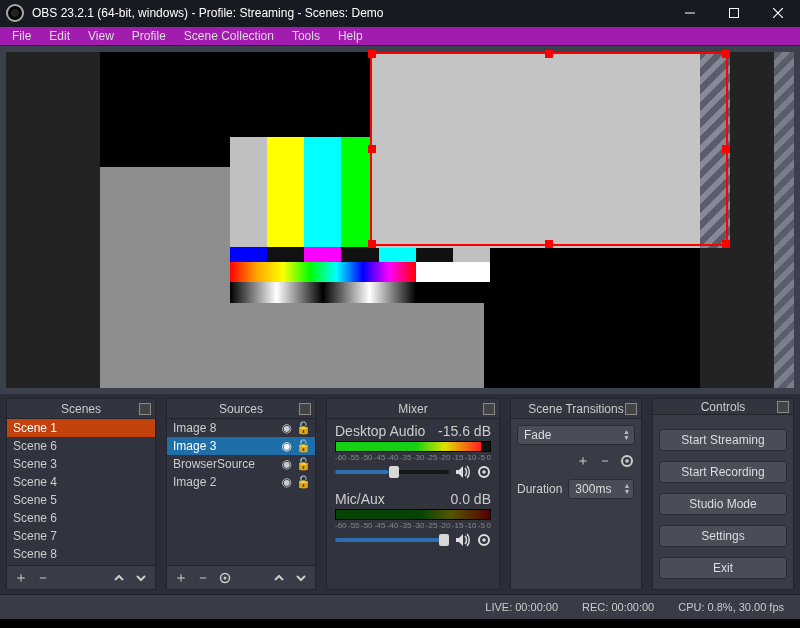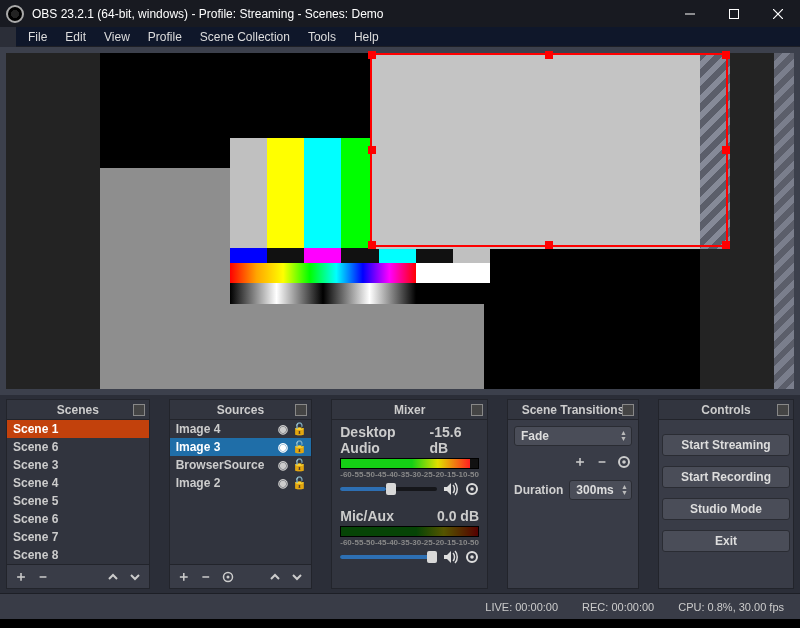--- a/index.html
+++ b/index.html
@@ -3,32 +3,32 @@
 <meta charset="utf-8">
 <style>
   *{box-sizing:border-box;margin:0;padding:0;font-family:"Segoe UI",Arial,sans-serif;}
   body{background:#2b2e38;color:#d0d0d0;font-size:12px;width:800px;height:628px;overflow:hidden;display:flex;flex-direction:column;}
   .titlebar{height:30px;background:#181a21;display:flex;align-items:center;padding-left:6px;color:#fff;}
   .titlebar .logo{width:18px;height:18px;border-radius:50%;background:radial-gradient(circle,#222 40%,#000 42%);border:2px solid #aaa;margin-right:8px;}
   .titlebar .caption{flex:1;font-size:12px;white-space:nowrap;}
   .wbtns{display:flex;height:100%;}
   .wbtn{width:44px;display:flex;align-items:center;justify-content:center;color:#fff;}
   .wbtn.close{background:none;}
-  .menubar{height:22px;background:#0f172a;display:flex;align-items:center;gap:2px;padding:0 4px;border-bottom:1px solid #1d1f26;margin-left:16px;}
+  .menubar{height:22px;background:#a21caf;display:flex;align-items:center;gap:2px;padding:0 4px;border-bottom:1px solid #1d1f26;}
   .menuitem{padding:2px 8px;color:#ddd;cursor:default;}
   .preview-area{flex:1;background:#3c404c;padding:6px;}
   .canvas-outer{width:100%;height:100%;background:#232323;display:flex;align-items:center;justify-content:center;position:relative;}
   .canvas{position:relative;width:600px;height:336px;background:#000;}
   .gray-block{position:absolute;background:#8e8e8e;}
   .smpte{position:absolute;}
   .selbox{position:absolute;border:2px solid red;}
   .handle{position:absolute;width:8px;height:8px;background:red;}
   .stripes{position:absolute;right:0;top:0;bottom:0;width:20px;background:repeating-linear-gradient(135deg,#5b5e6a 0 6px,#7a7e8c 6px 12px);}
   .hatch{position:absolute;background:repeating-linear-gradient(135deg,#5b5e6a 0 6px,#868a98 6px 12px);}
-  .panels{display:flex;gap:19px;padding:4px 6px;background:#2b2e38;height:200px;font-weight:bold;}
+  .panels{display:flex;gap:10px;padding:4px 6px;background:#2b2e38;height:200px;}
   .panel{background:#393c47;border:1px solid #22242b;display:flex;flex-direction:column;}
   .p-scenes{width:150px;} .p-sources{width:150px;} .p-mixer{flex:1;} .p-trans{width:132px;} .p-ctrl{width:142px;}
   .p-head{height:20px;background:#32353f;display:flex;align-items:center;justify-content:center;position:relative;color:#ccc;border-bottom:1px solid #22242b;}
   .p-head .pop{position:absolute;right:4px;width:12px;height:12px;border:1px solid #888;background:#444;}
   .p-body{flex:1;overflow:hidden;background:#31343e;}
   .p-foot{height:24px;background:#393c47;border-top:1px solid #22242b;display:flex;align-items:center;gap:6px;padding:0 6px;}
   .listitem{padding:2px 6px;height:18px;display:flex;align-items:center;color:#ccc;}
   .listitem.sel{background:#c2410c;color:#fff;}
   .src-item{padding:2px 6px;height:18px;display:flex;align-items:center;color:#ccc;position:relative;}
   .src-item.sel{background:#1f6ea8;color:#fff;}
@@ -177,21 +177,21 @@
     </div>
   </div>
 
   <div class="panel p-sources">
     <div class="p-head">
       <span>Sources</span>
       <div class="pop"></div>
     </div>
     <div class="p-body">
       <div class="src-item">
-          <span>Image 4</span>
+          <span>Image 8</span>
           <span class="src-icons">
             <span>◉</span>
             <span>🔓</span>
           </span>
         </div>
       <div class="src-item sel">
           <span>Image 3</span>
           <span class="src-icons">
             <span>◉</span>
             <span>🔓</span>
@@ -368,20 +368,21 @@
 
   <div class="panel p-ctrl">
     <div class="p-head">
       <span>Controls</span>
       <div class="pop"></div>
     </div>
     <div style="padding-top:4px;">
       <div class="ctrl-btn">Start Streaming</div>
       <div class="ctrl-btn">Start Recording</div>
       <div class="ctrl-btn">Studio Mode</div>
+      <div class="ctrl-btn">Settings</div>
       <div class="ctrl-btn">Exit</div>
     </div>
   </div>
 
 </div>
 
 <div class="statusbar">
   <span>LIVE: 00:00:00</span>
   <span>REC: 00:00:00</span>
   <span>CPU: 0.8%, 30.00 fps</span>

